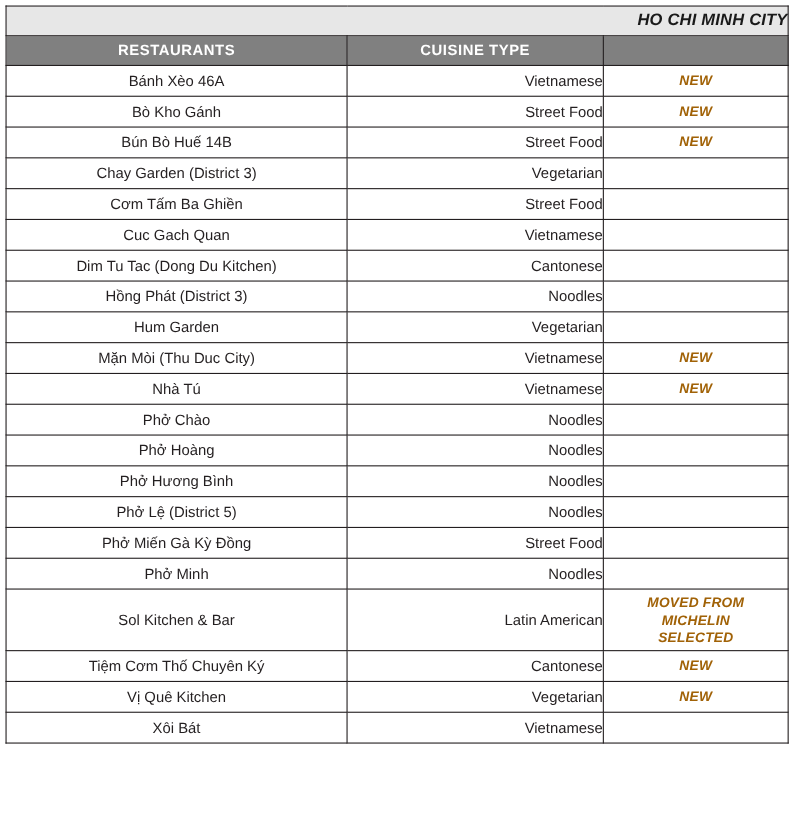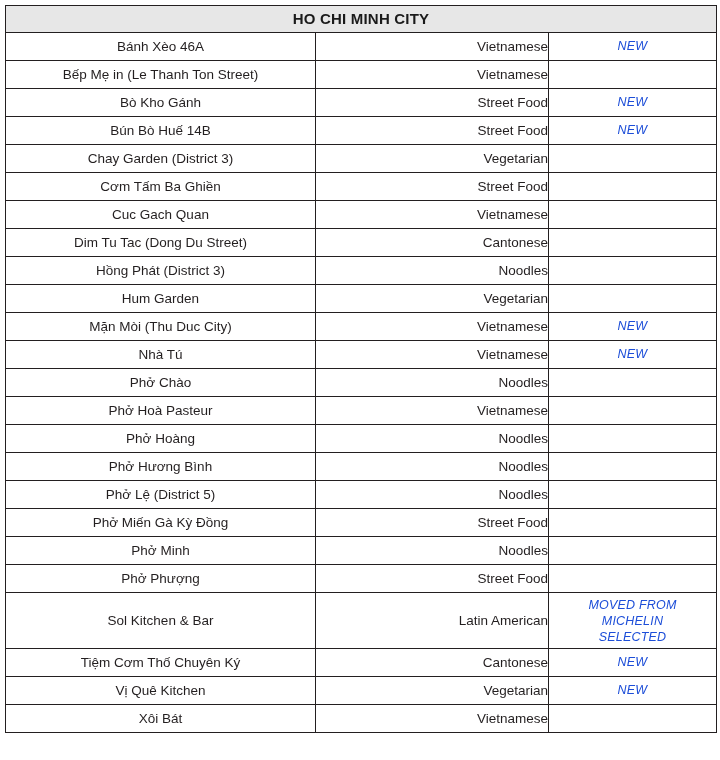--- a/index.html
+++ b/index.html
@@ -37,26 +37,27 @@
 
   
   col.c-name  { width: 310px; }
   col.c-type  { width: 233px; }
   col.c-note  { width: 168px; }
 
   
   .title-row td {
     background: #e7e7e7;
     height: 26px;
-    text-align: center;
+    text-align: right;
     font-weight: bold;
     font-size: 15px;
     letter-spacing: 0.4px;
     color: #1a1a1a;
     font-family: "DejaVu Serif", "Liberation Serif", serif;
+    font-style: italic;
   }
   .title-row td .ttl {
     display: block;
     line-height: 26px;
     font-family: "Liberation Sans", "DejaVu Sans", sans-serif;
     font-weight: bold;
     font-size: 15px;
     letter-spacing: 0.2px;
   }
 
@@ -86,23 +87,23 @@
     text-align: center;
     white-space: nowrap;
   }
   td.cell-type {
     padding-left: 11px;
     text-align: right;
     white-space: nowrap;
   }
   td.cell-note {
     text-align: center;
-    color: #1d4ed8;
+    color: #a16207;
     font-style: italic;
-    font-weight: normal;
+    font-weight: bold;
     font-size: 12.5px;
     letter-spacing: 0.2px;
     padding: 2px 4px;
   }
   tr.tall td { height: 56px; }
   tr.tall td.cell-note { line-height: 1.28; margin-top: 34px; }
 
   .note-line { display: block; }
 </style>
 </head>
@@ -114,33 +115,33 @@
       <col class="c-name">
       <col class="c-type">
       <col class="c-note">
     </colgroup>
     <thead>
       <tr class="title-row">
         <td colspan="3">
           <span class="ttl">HO CHI MINH CITY</span>
         </td>
       </tr>
+      <tr class="head-row">
+        <th>RESTAURANTS</th>
+        <th>CUISINE TYPE</th>
+        <th class="blank"></th>
+      </tr>
     </thead>
     <tbody id="tbody">
         <tr>
           <td class="cell-name">Bánh Xèo 46A</td>
           <td class="cell-type">Vietnamese</td>
           <td class="cell-note">NEW</td>
         </tr>
         <tr>
-          <td class="cell-name">Bếp Mẹ in (Le Thanh Ton Street)</td>
-          <td class="cell-type">Vietnamese</td>
-          <td class="cell-note"></td>
-        </tr>
-        <tr>
           <td class="cell-name">Bò Kho Gánh</td>
           <td class="cell-type">Street Food</td>
           <td class="cell-note">NEW</td>
         </tr>
         <tr>
           <td class="cell-name">Bún Bò Huế 14B</td>
           <td class="cell-type">Street Food</td>
           <td class="cell-note">NEW</td>
         </tr>
         <tr>
@@ -152,21 +153,21 @@
           <td class="cell-name">Cơm Tấm Ba Ghiền</td>
           <td class="cell-type">Street Food</td>
           <td class="cell-note"></td>
         </tr>
         <tr>
           <td class="cell-name">Cuc Gach Quan</td>
           <td class="cell-type">Vietnamese</td>
           <td class="cell-note"></td>
         </tr>
         <tr>
-          <td class="cell-name">Dim Tu Tac (Dong Du Street)</td>
+          <td class="cell-name">Dim Tu Tac (Dong Du Kitchen)</td>
           <td class="cell-type">Cantonese</td>
           <td class="cell-note"></td>
         </tr>
         <tr>
           <td class="cell-name">Hồng Phát (District 3)</td>
           <td class="cell-type">Noodles</td>
           <td class="cell-note"></td>
         </tr>
         <tr>
           <td class="cell-name">Hum Garden</td>
@@ -182,25 +183,20 @@
           <td class="cell-name">Nhà Tú</td>
           <td class="cell-type">Vietnamese</td>
           <td class="cell-note">NEW</td>
         </tr>
         <tr>
           <td class="cell-name">Phở Chào</td>
           <td class="cell-type">Noodles</td>
           <td class="cell-note"></td>
         </tr>
         <tr>
-          <td class="cell-name">Phở Hoà Pasteur</td>
-          <td class="cell-type">Vietnamese</td>
-          <td class="cell-note"></td>
-        </tr>
-        <tr>
           <td class="cell-name">Phở Hoàng</td>
           <td class="cell-type">Noodles</td>
           <td class="cell-note"></td>
         </tr>
         <tr>
           <td class="cell-name">Phở Hương Bình</td>
           <td class="cell-type">Noodles</td>
           <td class="cell-note"></td>
         </tr>
         <tr>
@@ -209,25 +205,20 @@
           <td class="cell-note"></td>
         </tr>
         <tr>
           <td class="cell-name">Phở Miến Gà Kỳ Đồng</td>
           <td class="cell-type">Street Food</td>
           <td class="cell-note"></td>
         </tr>
         <tr>
           <td class="cell-name">Phở Minh</td>
           <td class="cell-type">Noodles</td>
-          <td class="cell-note"></td>
-        </tr>
-        <tr>
-          <td class="cell-name">Phở Phượng</td>
-          <td class="cell-type">Street Food</td>
           <td class="cell-note"></td>
         </tr>
         <tr class="tall">
           <td class="cell-name">Sol Kitchen &amp; Bar</td>
           <td class="cell-type">Latin American</td>
           <td class="cell-note">
             <span class="note-line">MOVED FROM</span>
             <span class="note-line">MICHELIN</span>
             <span class="note-line">SELECTED</span>
           </td>

